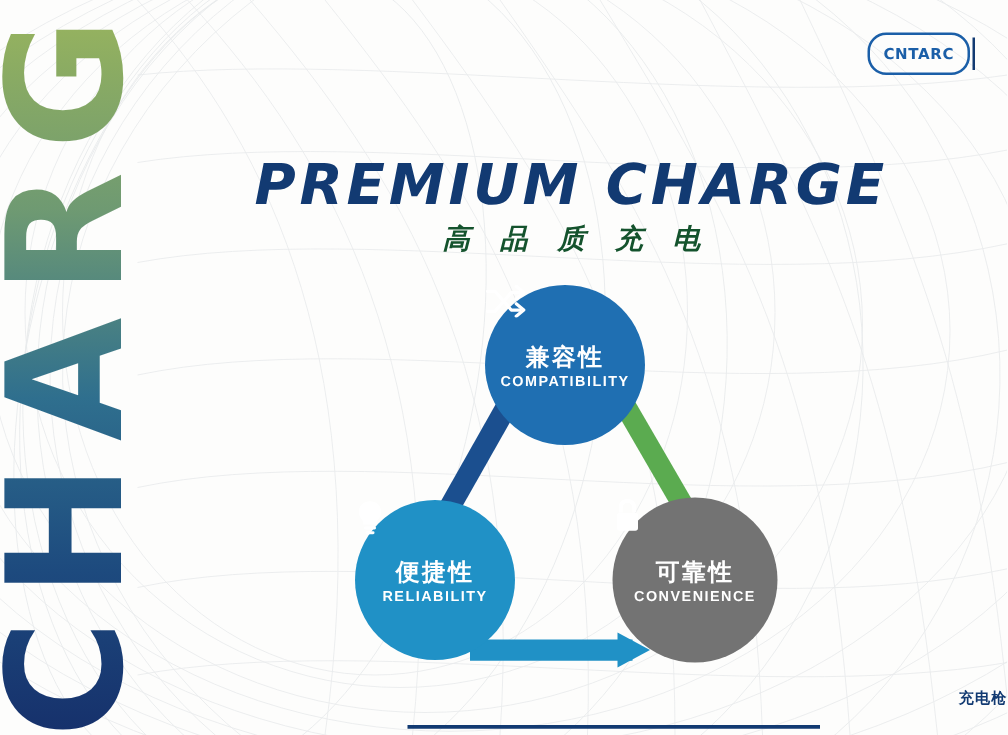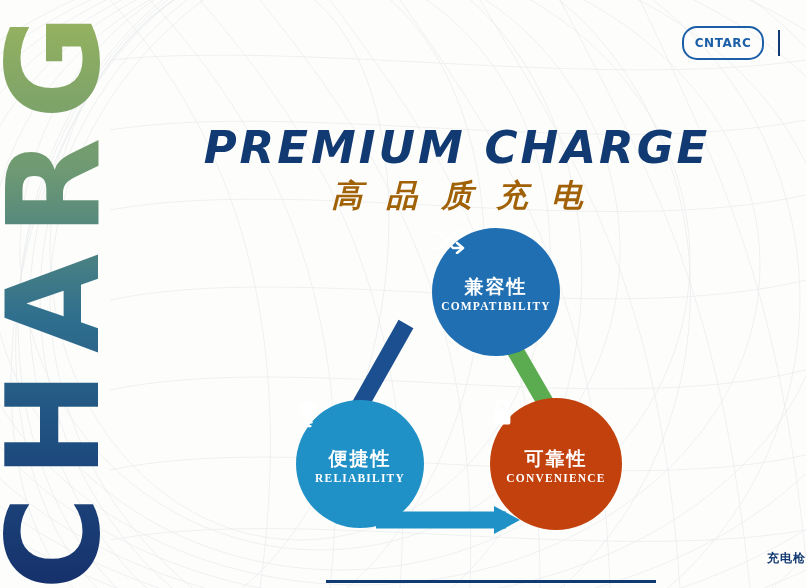--- a/index.html
+++ b/index.html
@@ -57,21 +57,21 @@
     font-family: "DejaVu Sans", sans-serif;
   }
 
   
   .logo-wrap {
     position: absolute;
     right: 24px;
     top: 26px;
     display: flex;
     align-items: center;
-    gap: 12px;
+    gap: 0;
   }
   .logo-mark {
     width: 78px;
     height: 30px;
     border: 2px solid #1b5fa8;
     border-radius: 15px;
     display: flex;
     align-items: center;
     justify-content: center;
     color: #1b5fa8;
@@ -113,24 +113,24 @@
   .headline-en {
     font-size: 45px;
     font-weight: 700;
     letter-spacing: 3px;
     color: #123a72;
     font-family: "DejaVu Sans", sans-serif;
     line-height: 1.05;
   }
   .headline-cn {
     margin-top: 8px;
-    font-size: 31px;
+    font-size: 22px;
     font-weight: 700;
     letter-spacing: 24px;
-    color: #a16207;
+    color: #14532d;
     padding-left: 24px;
     line-height: 1.1;
   }
 
   
   .diagram {
     position: absolute;
     left: 258px;
     top: 228px;
     width: 400px;
@@ -158,37 +158,36 @@
     font-size: 19px;
     font-weight: 700;
     letter-spacing: 2px;
     line-height: 1.2;
   }
   .node-en {
     font-size: 11.5px;
     font-weight: 700;
     letter-spacing: 1.2px;
     margin-top: 2px;
-    font-family: Liberation Serif, serif;
+    font-family: Liberation Sans, sans-serif;
   }
   #node-compat {
     left: 130px; top: 0px;
     width: 128px; height: 128px;
     background: #1f6fb2;
-    margin-left: 44px;
   }
   #node-convenience {
-    left: 38px; top: 172px;
+    left: 26px; top: 172px;
     width: 128px; height: 128px;
     background: #2091c6;
   }
   #node-reliability {
     left: 232px; top: 170px;
     width: 132px; height: 132px;
-    background: #c2410c;
+    background: #737373;
   }
 
   
   .footer-label {
     position: absolute;
     left: 108px;
     top: 550px;
     width: 698px;
     text-align: right;
     font-size: 12px;

